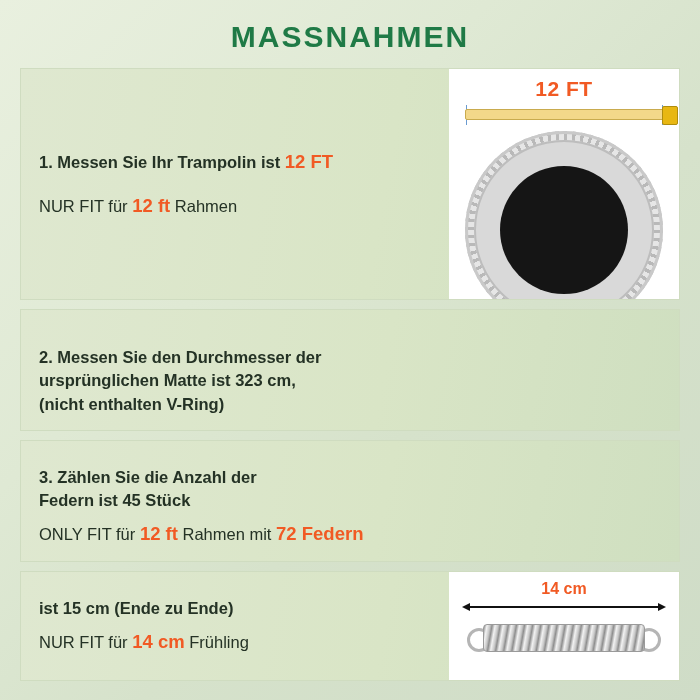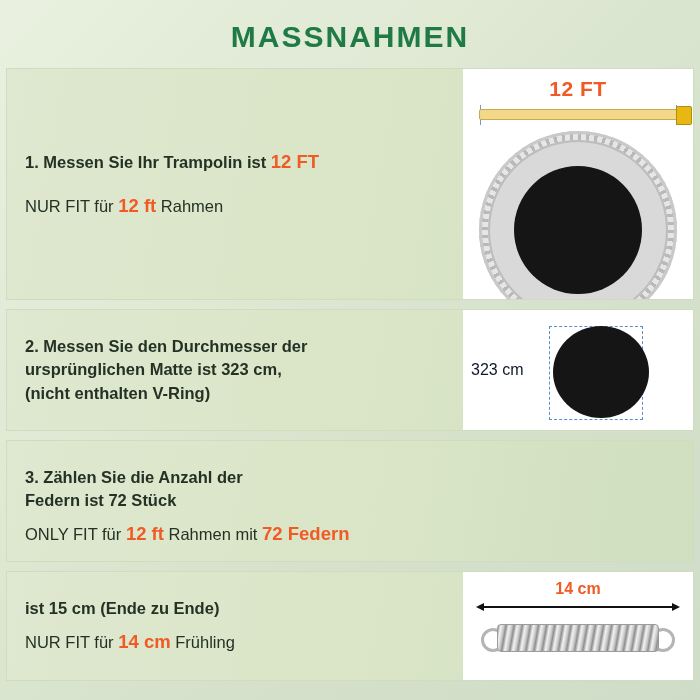--- a/index.html
+++ b/index.html
@@ -11,21 +11,21 @@
     height: 700px;
     font-family: "Liberation Sans", sans-serif;
     background: linear-gradient(135deg, #e9f0df 0%, #dfe9d4 35%, #d6e2cb 60%, #cfdcc7 100%);
     overflow: hidden;
   }
   .page {
     position: relative;
     width: 700px;
     height: 700px;
     box-sizing: border-box;
-    padding: 0 6px;
+    padding: 0 20px;
   }
   .title {
     text-align: center;
     color: #1f7a46;
     font-size: 30px;
     font-weight: bold;
     letter-spacing: 2px;
     padding-top: 20px;
     padding-bottom: 14px;
   }
@@ -54,21 +54,21 @@
   .ln {
     color: #243225;
     font-size: 16.5px;
     line-height: 1.42;
   }
   .ln.b { font-weight: bold; }
   .hl-lg { color: #f15a24; font-weight: bold; font-size: 18.5px; }
 
   
   .row1 { height: 232px; }
-  .row2 { height: 122px; }
+  .row2 { height: 122px; align-items: flex-end; }
   .row3 { height: 122px; align-items: flex-end; }
   .row4 { height: 110px; }
 
   
   .tramp-wrap { position:absolute; inset:0; }
   .ft-label {
     position: absolute; top: 8px; left: 0; right: 0; text-align: center;
     color: #f15a24; font-weight: bold; font-size: 21px; letter-spacing: .5px;
   }
   .tape {
@@ -210,21 +210,21 @@
     <div class="pic">
       <div class="cm-label">323 cm</div>
       <div class="dash-box"></div>
       <div class="mat2"></div>
     </div>
   </div>
 
   <div class="row row3">
     <div class="text">
       <div class="ln b">3. Zählen Sie die Anzahl der</div>
-      <div class="ln b">Federn ist 72 Stück</div>
+      <div class="ln b">Federn ist 45 Stück</div>
       <div class="ln" style="margin-top:8px">
         <span>ONLY FIT für </span><span class="hl-lg">12 ft</span><span> Rahmen mit </span><span class="hl-lg">72 Federn</span>
       </div>
     </div>
     <div class="pic">
       <div class="springs-bg"></div>
       <div class="spring-arc"></div>
       <div class="spring-teeth"></div>
       <div class="spring-arc2"></div>
     </div>

